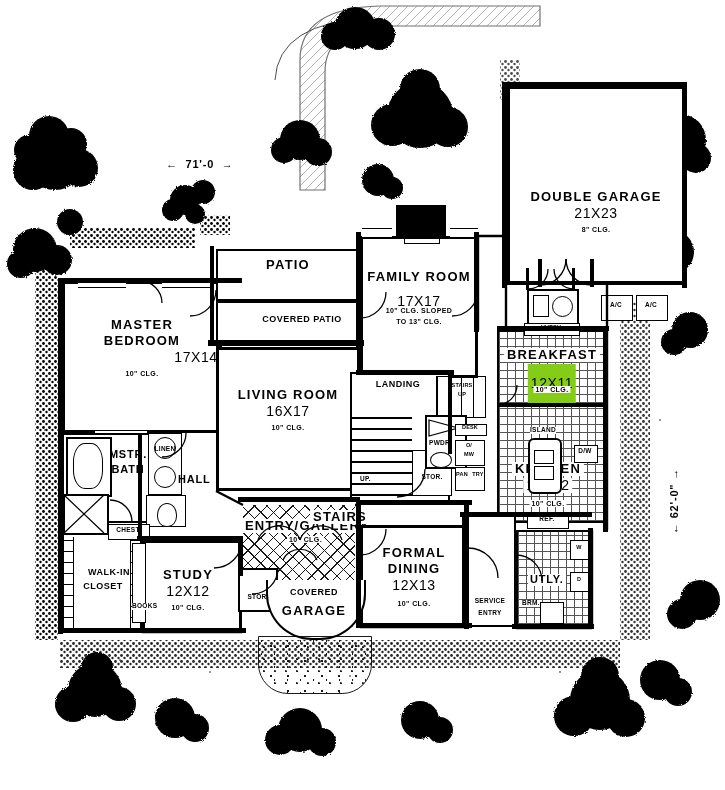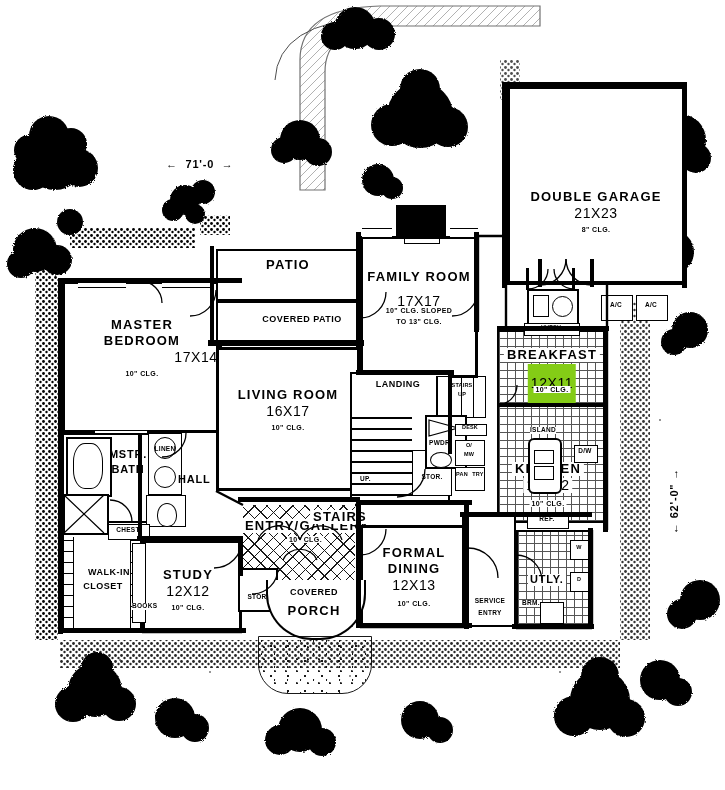--- a/index.html
+++ b/index.html
@@ -370,21 +370,21 @@
   <div class="abs" style="left:570px;top:572px;width:18px;height:18px;border:1.2px solid #000;background:#fff;"></div>
   <div class="lbl tiny2 ctr" style="left:579px;top:577px;">D</div>
   <div class="abs" style="left:540px;top:602px;width:22px;height:20px;border:1.4px solid #000;background:#fff;"></div>
 
   <div class="room thin" style="left:238px;top:568px;width:40px;height:44px;"></div>
   <div class="lbl tiny ctr" style="left:258px;top:594px;">STOR.</div>
 
   <div class="abs" style="left:266px;top:580px;width:96px;height:58px;border:2px solid #000;border-top:none;background:#fff;
               border-bottom-left-radius:46px;border-bottom-right-radius:46px;"></div>
   <div class="lbl nm xs ctr" style="left:314px;top:588px;">COVERED</div>
-  <div class="lbl nm ctr" style="left:314px;top:604px;">PORCH</div>
+  <div class="lbl nm ctr" style="left:314px;top:604px;">GARAGE</div>
 
   <div class="abs stonefill" style="left:258px;top:636px;width:112px;height:56px;border:1px solid #000;
               border-bottom-left-radius:30px;border-bottom-right-radius:30px;opacity:.9;"></div>
 
   <svg class="ov" viewBox="0 0 725 790">
     <g stroke="#000" fill="none" stroke-width="2.4">
 
       <path d="M506 285 L506 330"></path>
       <path d="M607 285 L607 330"></path>
 

